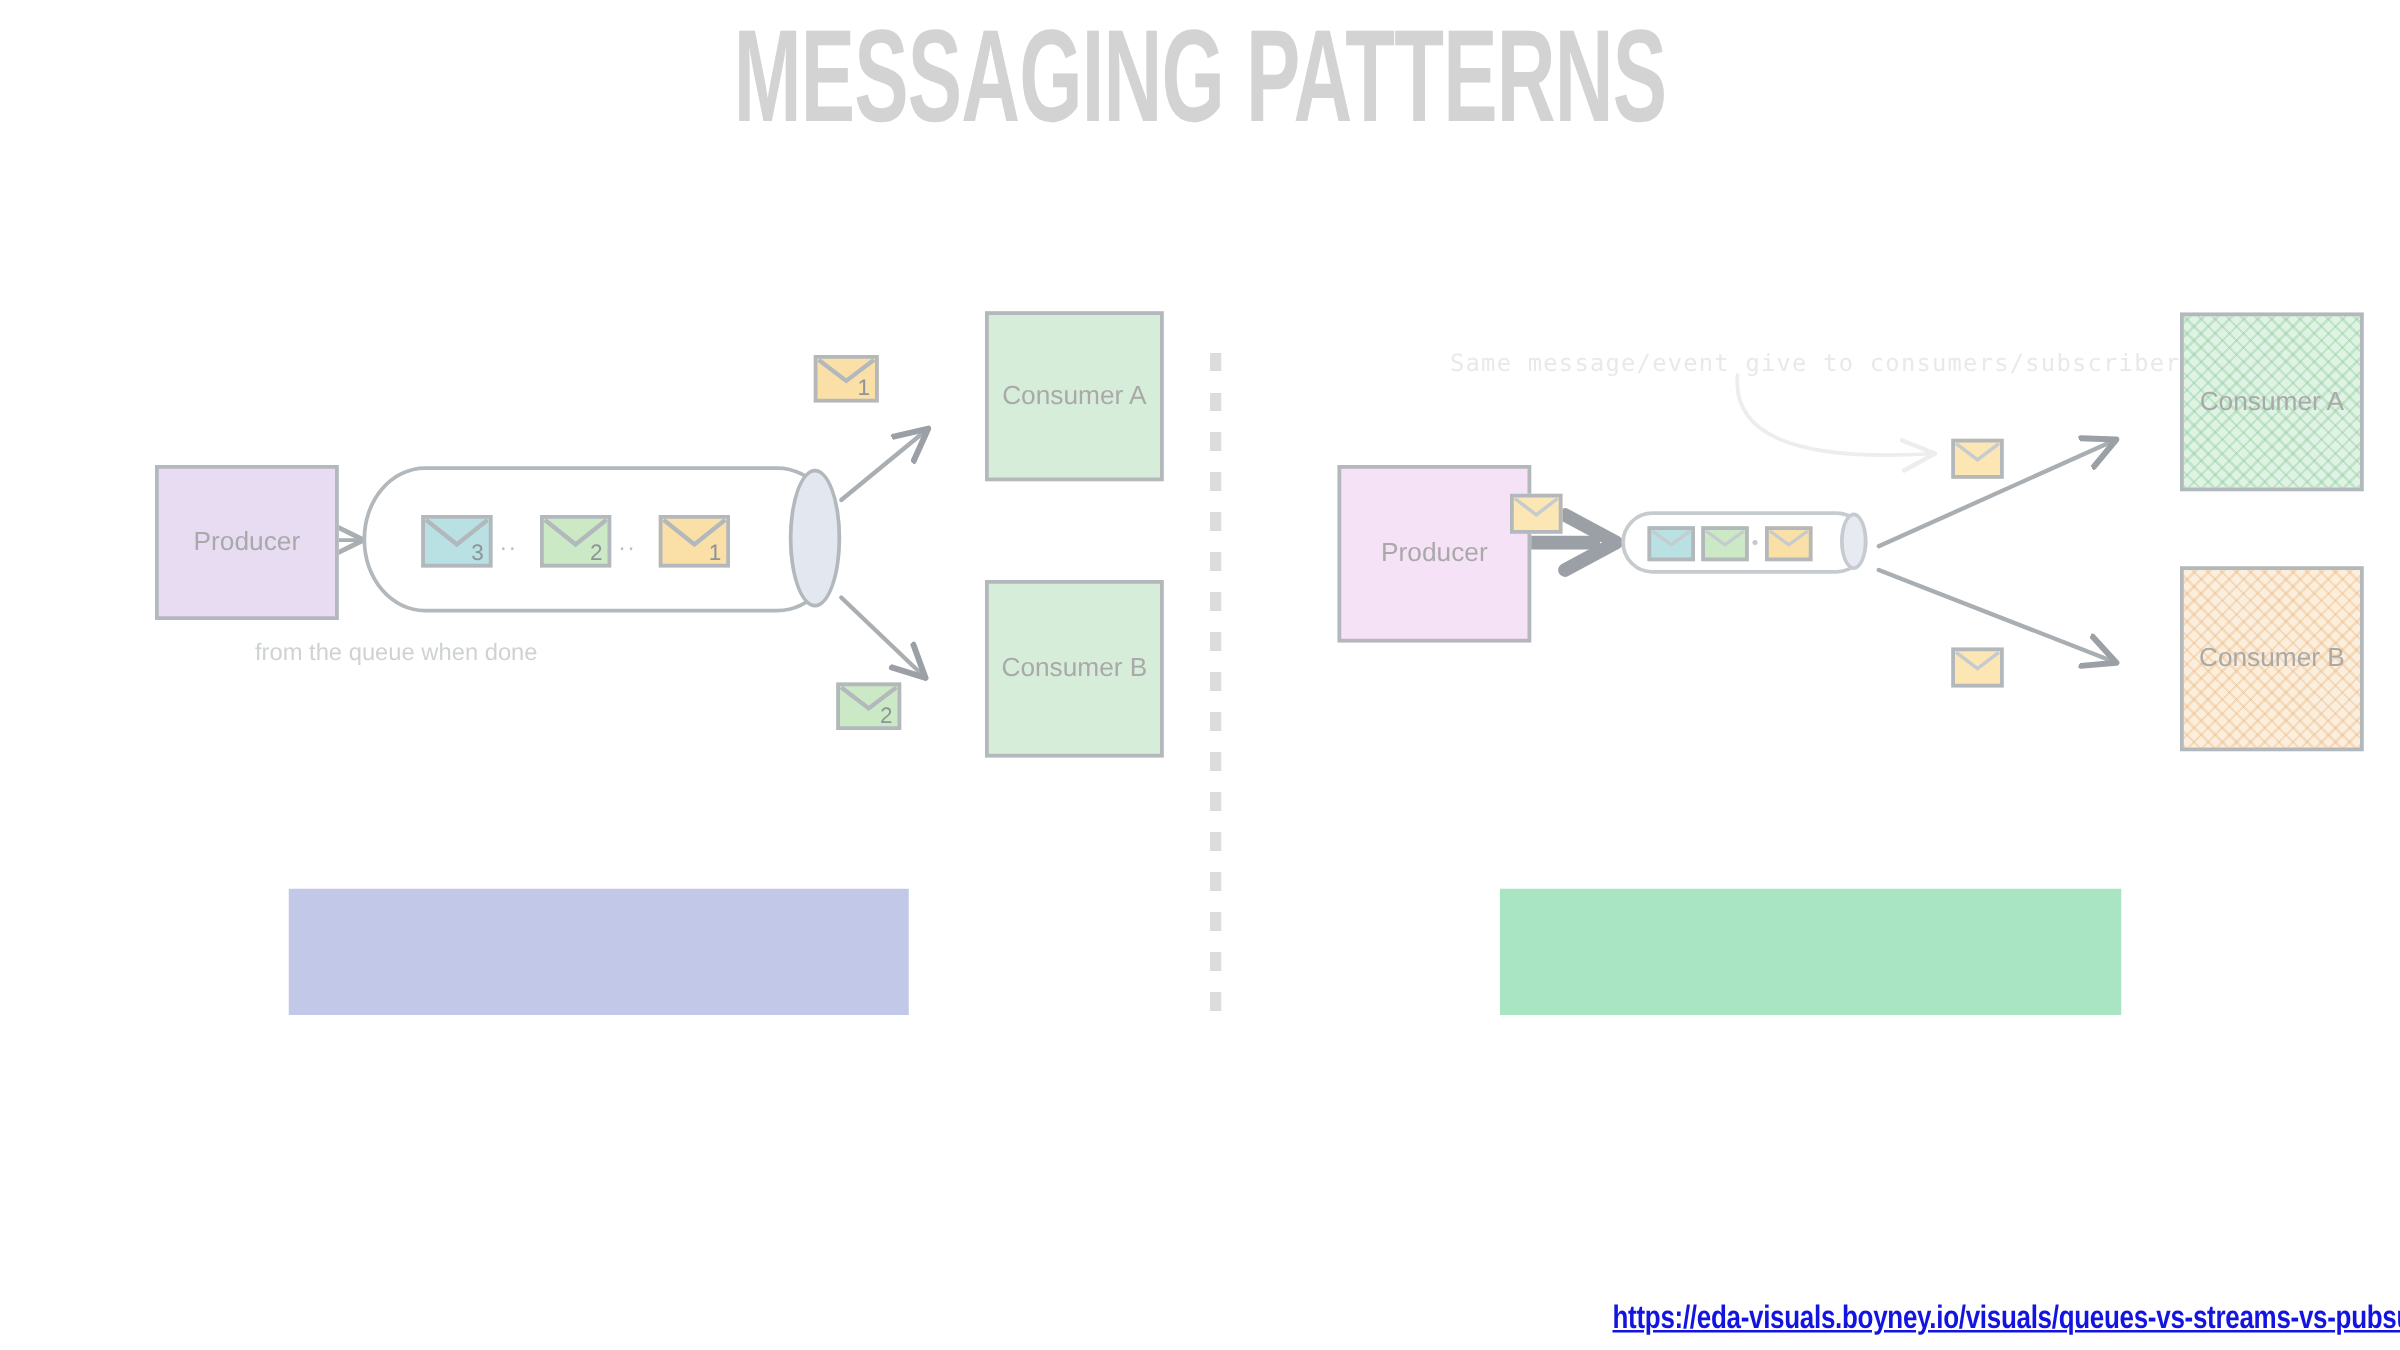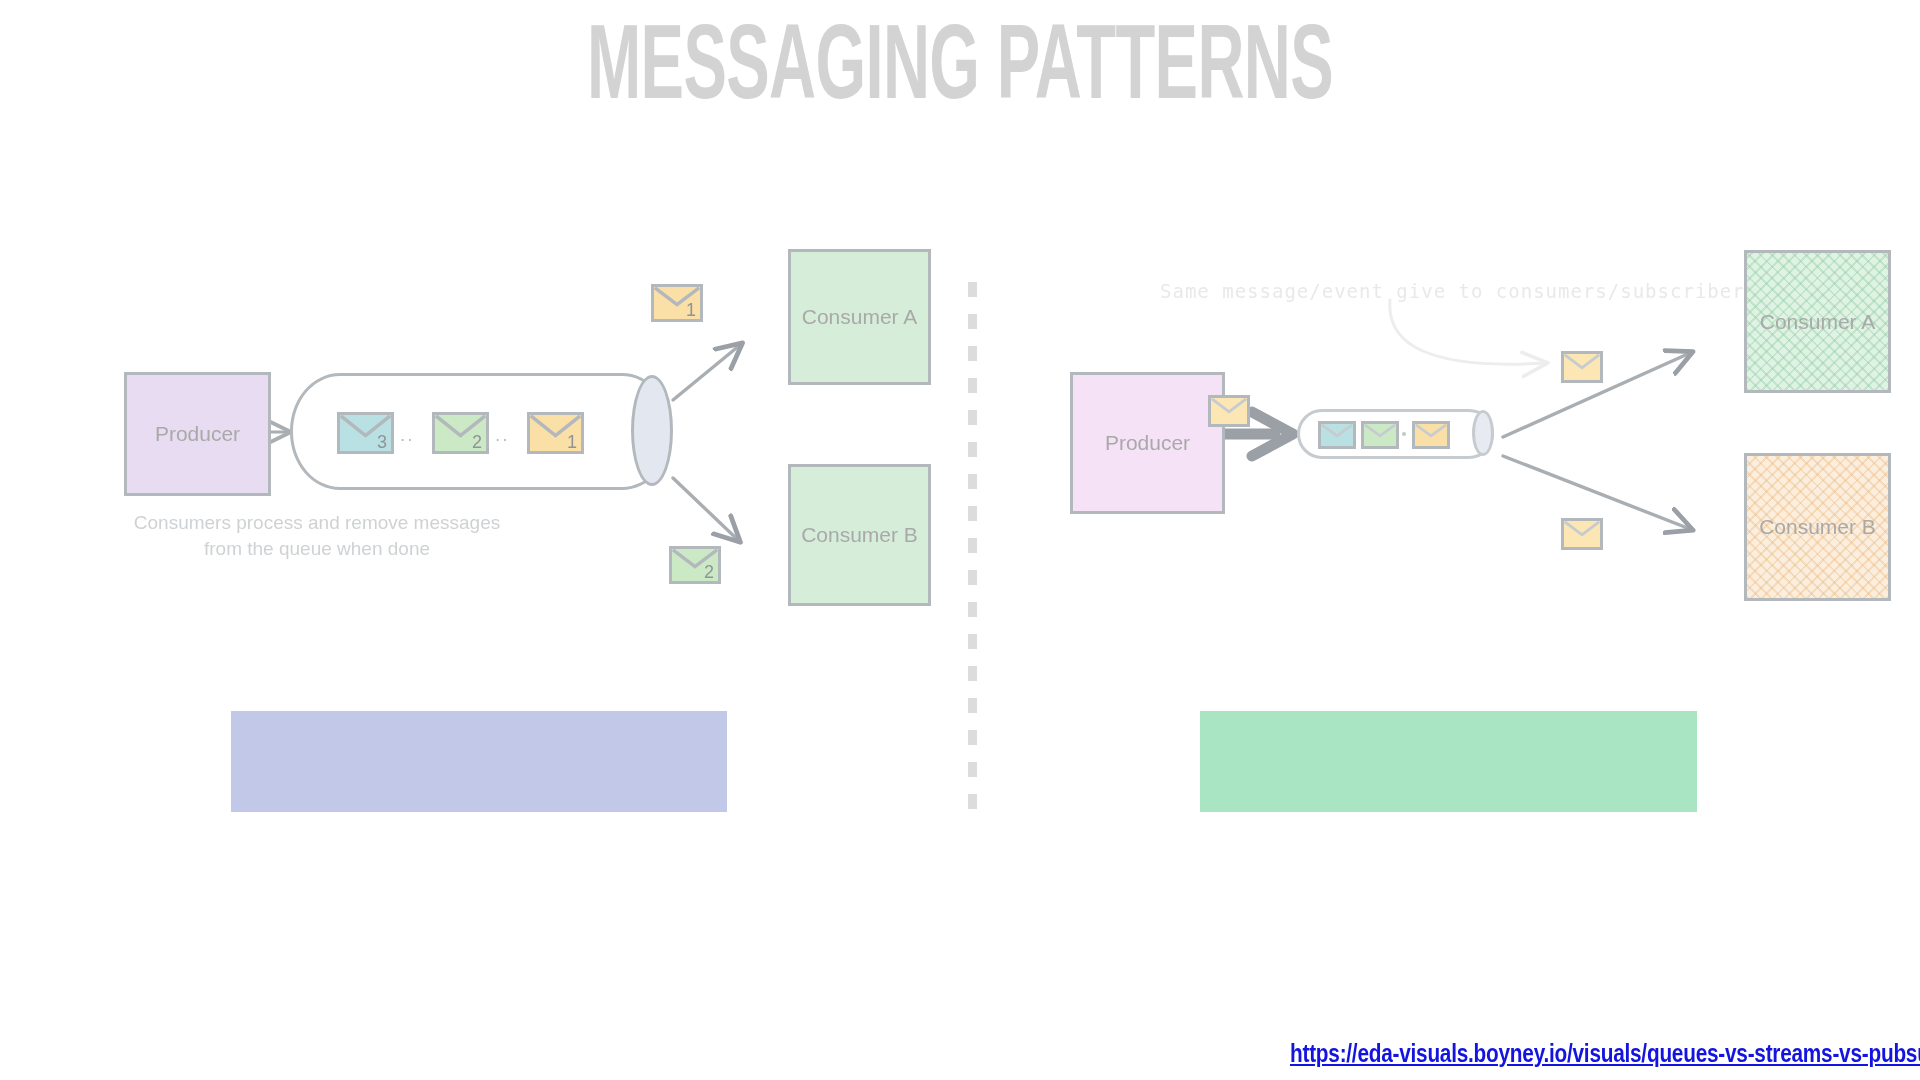--- a/index.html
+++ b/index.html
@@ -201,21 +201,20 @@
   </div>
 
   <div class="env fe-l2 e-green">
     <svg class="flap" viewBox="0 0 52 38" preserveAspectRatio="none">
       <path d="M1,1 L26,21 L51,1" fill="none" stroke="#b3b8bd" stroke-width="4"></path>
     </svg>
     <span class="num">2</span>
   </div>
 
   <div class="caption cap-l">
-    <div>Consumers process and remove messages</div>
     <div>from the queue when done</div>
   </div>
 
   <div class="box consumer-l cons-la">
     <span>Consumer A</span>
   </div>
   <div class="box consumer-l cons-lb">
     <span>Consumer B</span>
   </div>
 

